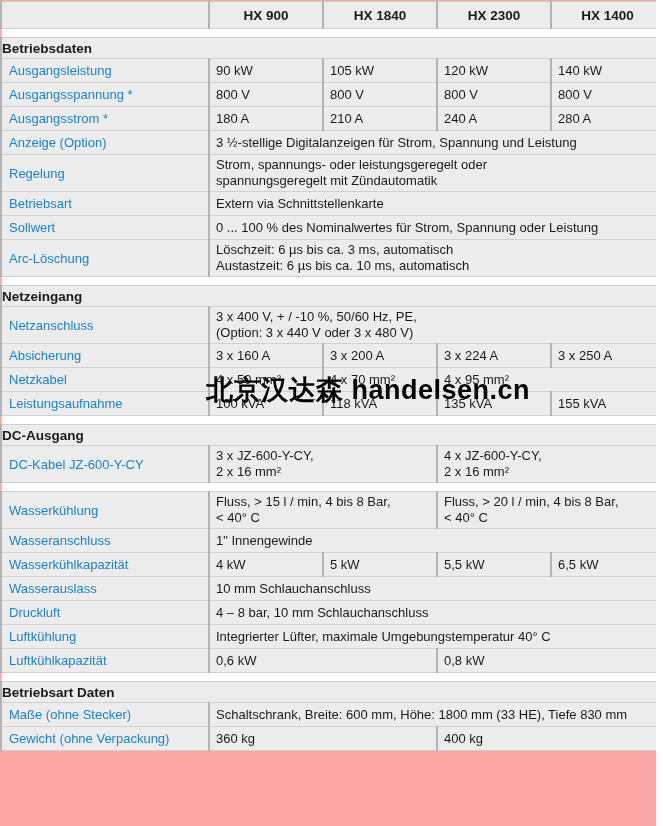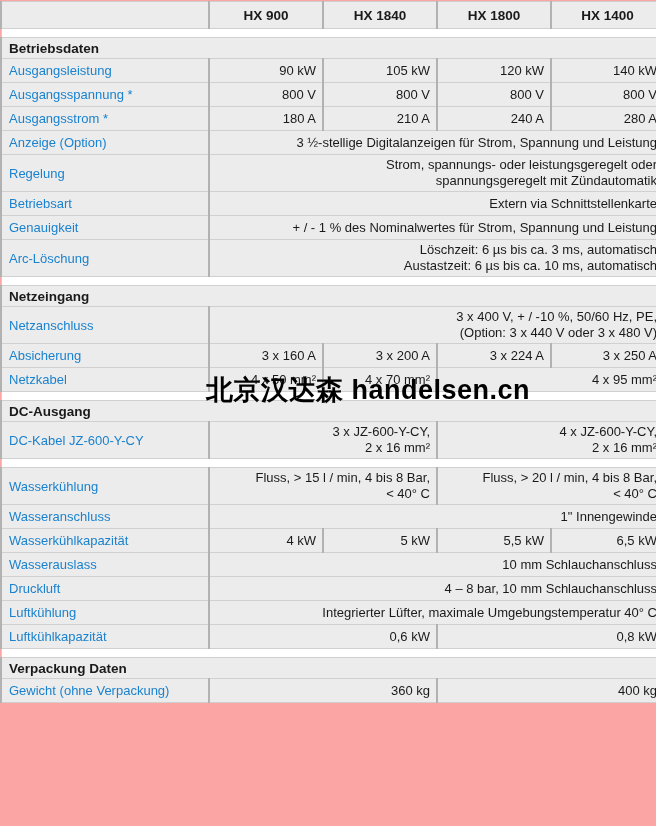--- a/index.html
+++ b/index.html
@@ -25,23 +25,23 @@
     overflow:hidden;
   }
   tr.head{height:27px;}
   tr.head td{font-weight:bold;text-align:center;font-size:13.5px;}
   tr.gap{height:9px;}
   tr.gap td{
     background:#ffffff;padding:0;
     border-left:1px solid #cfcfcf;border-right:1px solid #cfcfcf;
   }
   tr.sec{height:21px;}
-  tr.sec td{font-weight:bold;text-align:left;padding-left:7px;font-size:13.5px;}
+  tr.sec td{font-weight:bold;text-align:left;padding-left:0;font-size:13.5px;}
   td.lbl{color:#1a82ce;text-align:left;padding-left:7px;}
-  td.val{text-align:right;white-space:pre-line;line-height:16px;}
+  td.val{text-align:left;white-space:pre-line;line-height:16px;}
   tr.h1{height:24px;}
   tr.h2{height:37px;}
   .watermark{
     position:absolute;left:206px;top:378px;z-index:5;
     font-size:27px;font-weight:bold;color:#000000;
     white-space:nowrap;letter-spacing:0.5px;line-height:24px;
     pointer-events:none;
   }
 </style>
 </head>
@@ -56,21 +56,21 @@
       <col style="width:114px">
       <col style="width:114px">
       <col style="width:113px">
     </colgroup>
 
     <tbody>
         <tr class="head">
       <td></td>
       <td>HX 900</td>
       <td>HX 1840</td>
-      <td>HX 1800</td>
+      <td>HX 2300</td>
       <td>HX 1400</td>
     </tr>
 
     <tr class="gap">
           <td colspan="5"></td>
         </tr>
 
     <tr class="sec">
       <td colspan="5">Betriebsdaten</td>
     </tr>
@@ -102,22 +102,22 @@
     <tr class="h2">
       <td class="lbl">Regelung</td>
       <td class="val" colspan="4">Strom, spannungs- oder leistungsgeregelt oder
 spannungsgeregelt mit Zündautomatik</td>
     </tr>
     <tr class="h1">
       <td class="lbl">Betriebsart</td>
       <td class="val" colspan="4">Extern via Schnittstellenkarte</td>
     </tr>
     <tr class="h1">
-      <td class="lbl">Genauigkeit</td>
-      <td class="val" colspan="4">+ / - 1 % des Nominalwertes für Strom, Spannung und Leistung</td>
+      <td class="lbl">Sollwert</td>
+      <td class="val" colspan="4">0 ... 100 % des Nominalwertes für Strom, Spannung oder Leistung</td>
     </tr>
     <tr class="h2">
       <td class="lbl">Arc-Löschung</td>
       <td class="val" colspan="4">Löschzeit: 6 µs bis ca. 3 ms, automatisch
 Austastzeit: 6 µs bis ca. 10 ms, automatisch</td>
     </tr>
 
     <tr class="gap">
           <td colspan="5"></td>
         </tr>
@@ -136,20 +136,27 @@
       <td class="val">3 x 200 A</td>
       <td class="val">3 x 224 A</td>
       <td class="val">3 x 250 A</td>
     </tr>
     <tr class="h1">
       <td class="lbl">Netzkabel</td>
       <td class="val">4 x 50 mm²</td>
       <td class="val">4 x 70 mm²</td>
       <td class="val" colspan="2">4 x 95 mm²</td>
     </tr>
+    <tr class="h1">
+      <td class="lbl">Leistungsaufnahme</td>
+      <td class="val">100 kVA</td>
+      <td class="val">118 kVA</td>
+      <td class="val">135 kVA</td>
+      <td class="val">155 kVA</td>
+    </tr>
 
     <tr class="gap">
           <td colspan="5"></td>
         </tr>
 
     <tr class="sec">
       <td colspan="5">DC-Ausgang</td>
     </tr>
     <tr class="h2">
       <td class="lbl">DC-Kabel JZ-600-Y-CY</td>
@@ -197,21 +204,25 @@
       <td class="lbl">Luftkühlkapazität</td>
       <td class="val" colspan="2">0,6 kW</td>
       <td class="val" colspan="2">0,8 kW</td>
     </tr>
 
     <tr class="gap">
           <td colspan="5"></td>
         </tr>
 
     <tr class="sec">
-      <td colspan="5">Verpackung Daten</td>
+      <td colspan="5">Betriebsart Daten</td>
+    </tr>
+    <tr class="h1">
+      <td class="lbl">Maße (ohne Stecker)</td>
+      <td class="val" colspan="4">Schaltschrank, Breite: 600 mm, Höhe: 1800 mm (33 HE), Tiefe 830 mm</td>
     </tr>
     <tr class="h1">
       <td class="lbl">Gewicht (ohne Verpackung)</td>
       <td class="val" colspan="2">360 kg</td>
       <td class="val" colspan="2">400 kg</td>
     </tr>
 
   </tbody>
     </table>
 

